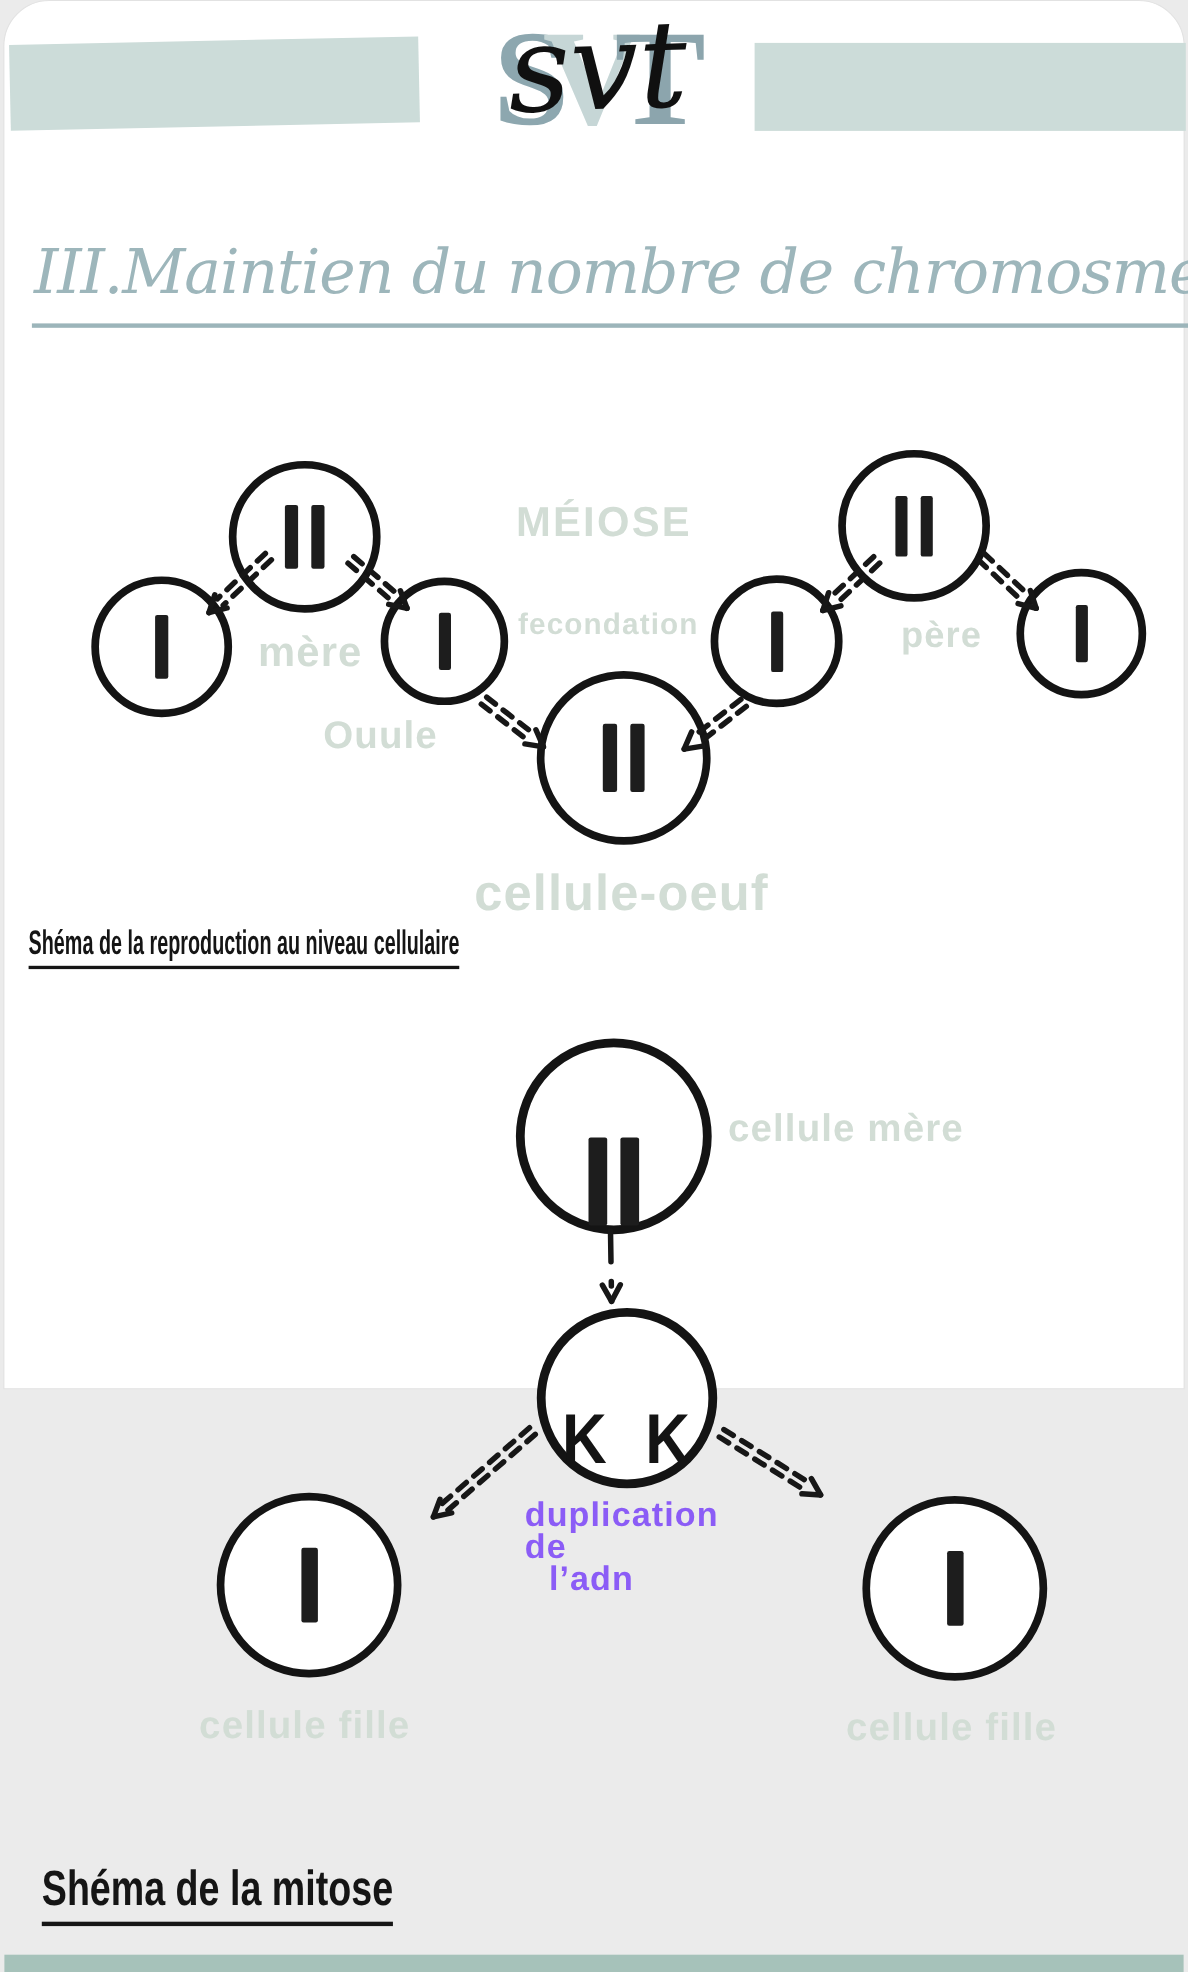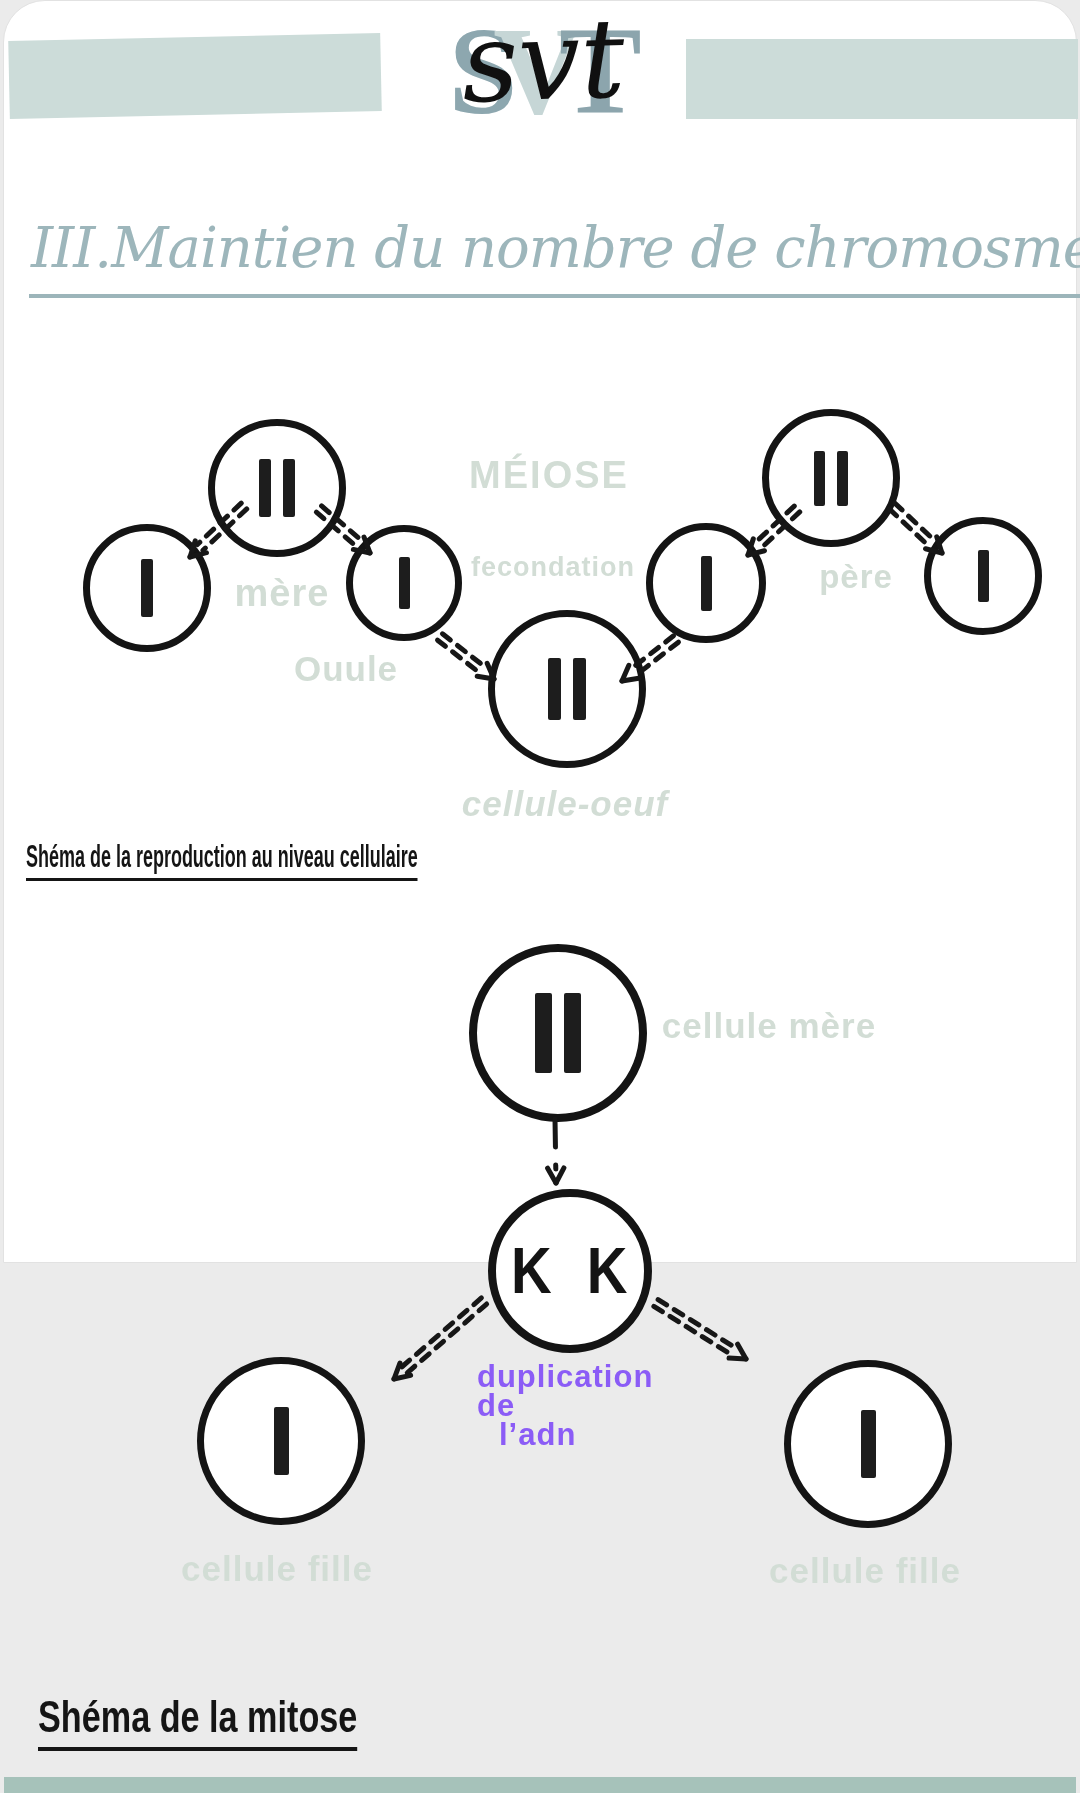--- a/index.html
+++ b/index.html
@@ -28,21 +28,21 @@
         letter-spacing:-1px;border-bottom:4px solid #9cb5ba;padding:0 14px 14px 2px;
         white-space:nowrap;}
 
   
   .pale{position:absolute;color:#d2ddd5;font-weight:bold;letter-spacing:1px;white-space:nowrap;}
   .cx{transform:translateX(-50%);}
 
   
   .circle{position:absolute;border:7px solid #141414;border-radius:50%;background:#fff;
           box-sizing:border-box;display:flex;align-items:center;justify-content:center;}
-  .thick{border-width:8px;}
+  .thick{border-width:8px;align-items:flex-end;}
   .bar{background:#1d1d1d;margin:0 6px;border-radius:2px;display:inline-block;}
   .kk-text{font-weight:bold;font-size:64px;color:#141414;letter-spacing:1px;
            word-spacing:20px;transform:scaleX(0.88);}
 
   
   .caption{position:absolute;color:#151515;font-weight:bold;white-space:nowrap;
            transform-origin:left top;border-bottom:3px solid #151515;}
   .caption-repro{left:22px;top:838px;font-size:31px;transform:scaleX(0.58);padding-bottom:3px;}
   .caption-mitose{left:34px;top:1690px;font-size:45px;transform:scaleX(0.76);
                   border-bottom-width:4px;padding-bottom:4px;}
@@ -99,21 +99,21 @@
     <div class="pale cx" style="left:827px;top:557px;font-size:33px;margin-left:25px;">père</div>
 
     <div class="circle" style="left:920px;top:516px;width:118px;height:118px;">
       <span class="bar" style="width:11px;height:52px;"></span>
     </div>
 
     <div class="circle" style="left:484px;top:609px;width:158px;height:158px;">
       <span class="bar" style="width:13px;height:62px;"></span>
       <span class="bar" style="width:13px;height:62px;"></span>
     </div>
-    <div class="pale cx" style="left:561px;top:783px;font-size:35px;font-style:italic;">cellule-oeuf</div>
+    <div class="pale cx" style="left:561px;top:783px;font-size:46px;">cellule-oeuf</div>
 
     <div class="caption caption-repro">Shéma de la reproduction au niveau cellulaire</div>
 
     <div class="circle thick" style="left:465px;top:943px;width:178px;height:178px;">
       <span class="bar" style="width:17px;height:80px;"></span>
       <span class="bar" style="width:17px;height:80px;"></span>
     </div>
     <div class="pale cx" style="left:765px;top:1005px;font-size:35px;">cellule mère</div>
 
     <div class="circle thick" style="left:484px;top:1188px;width:164px;height:164px;">

